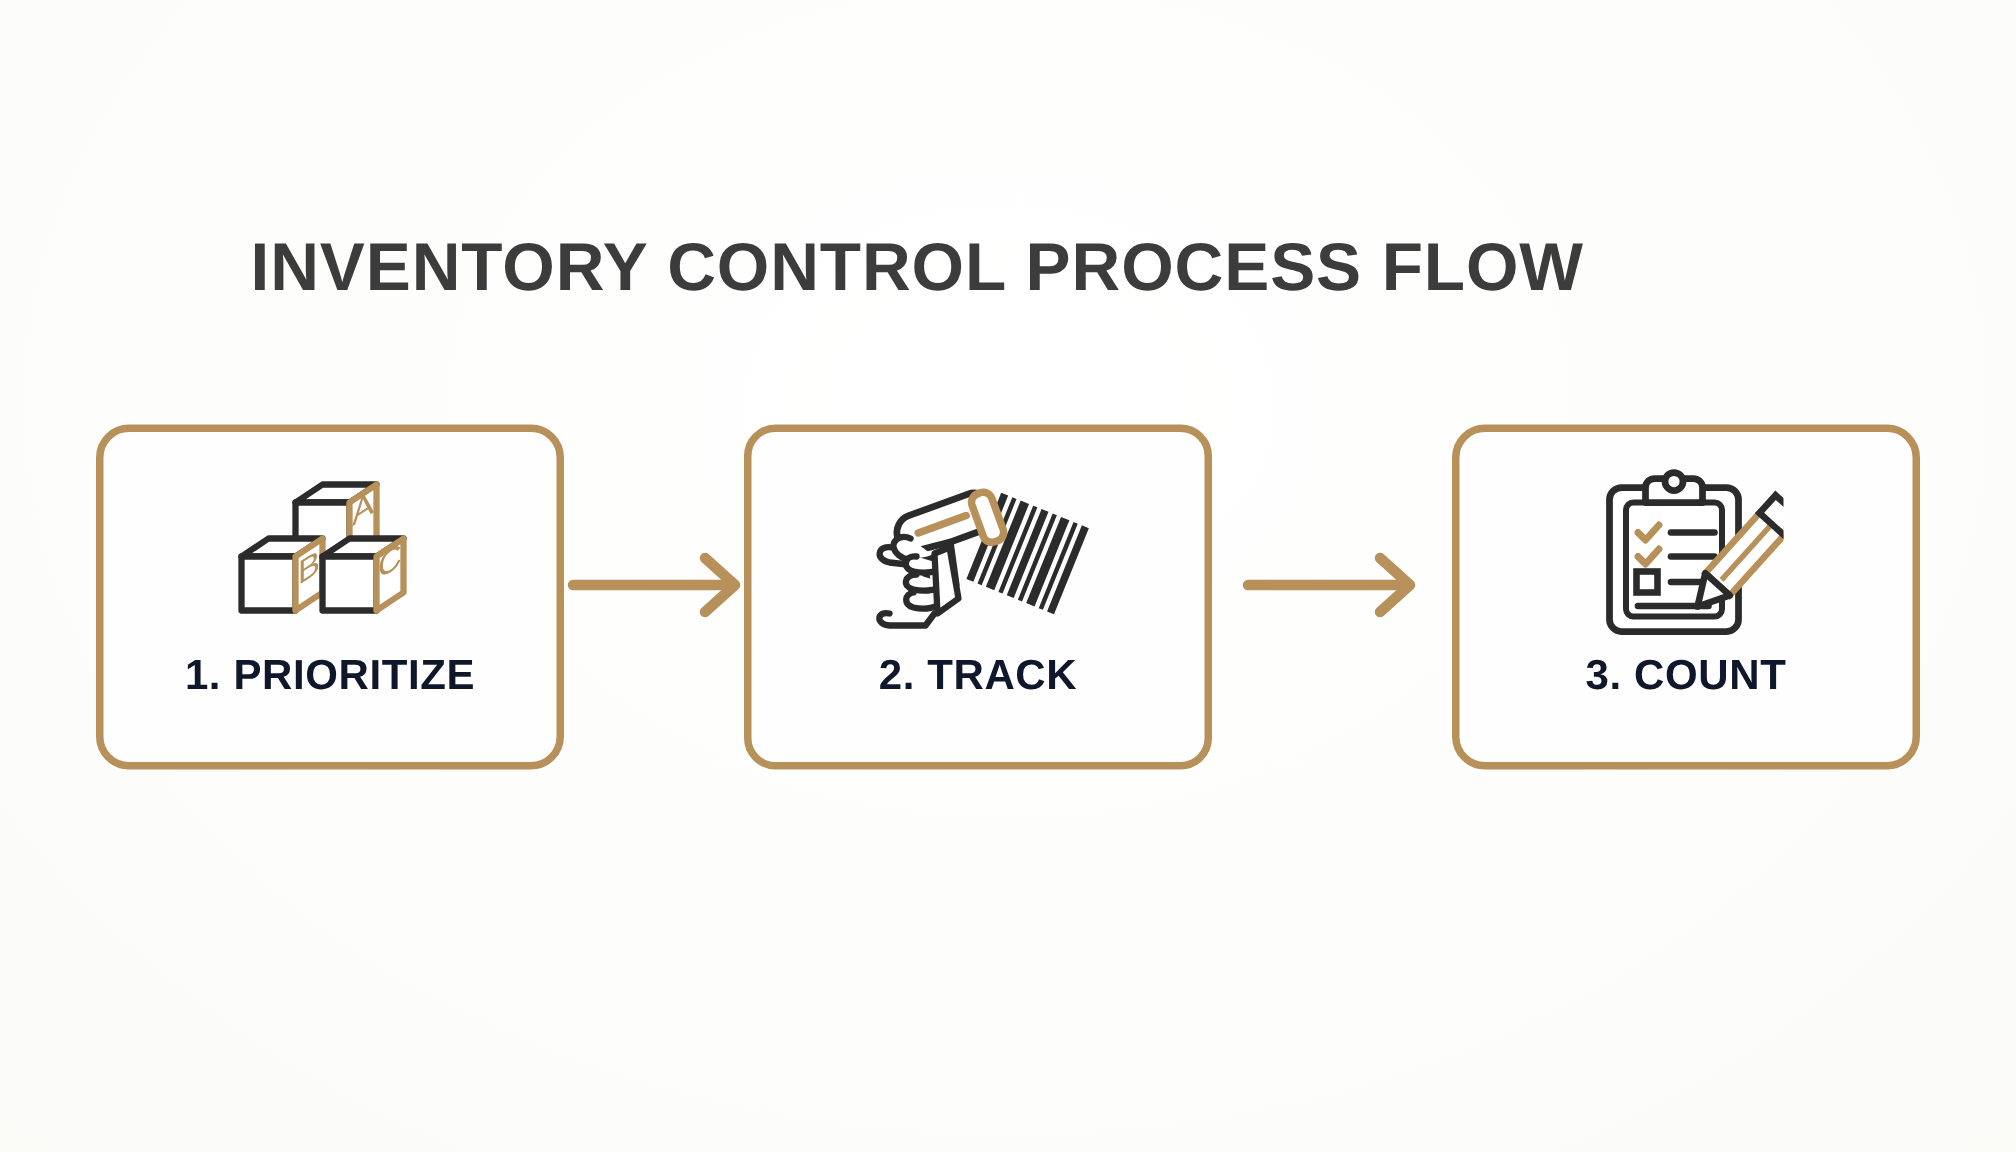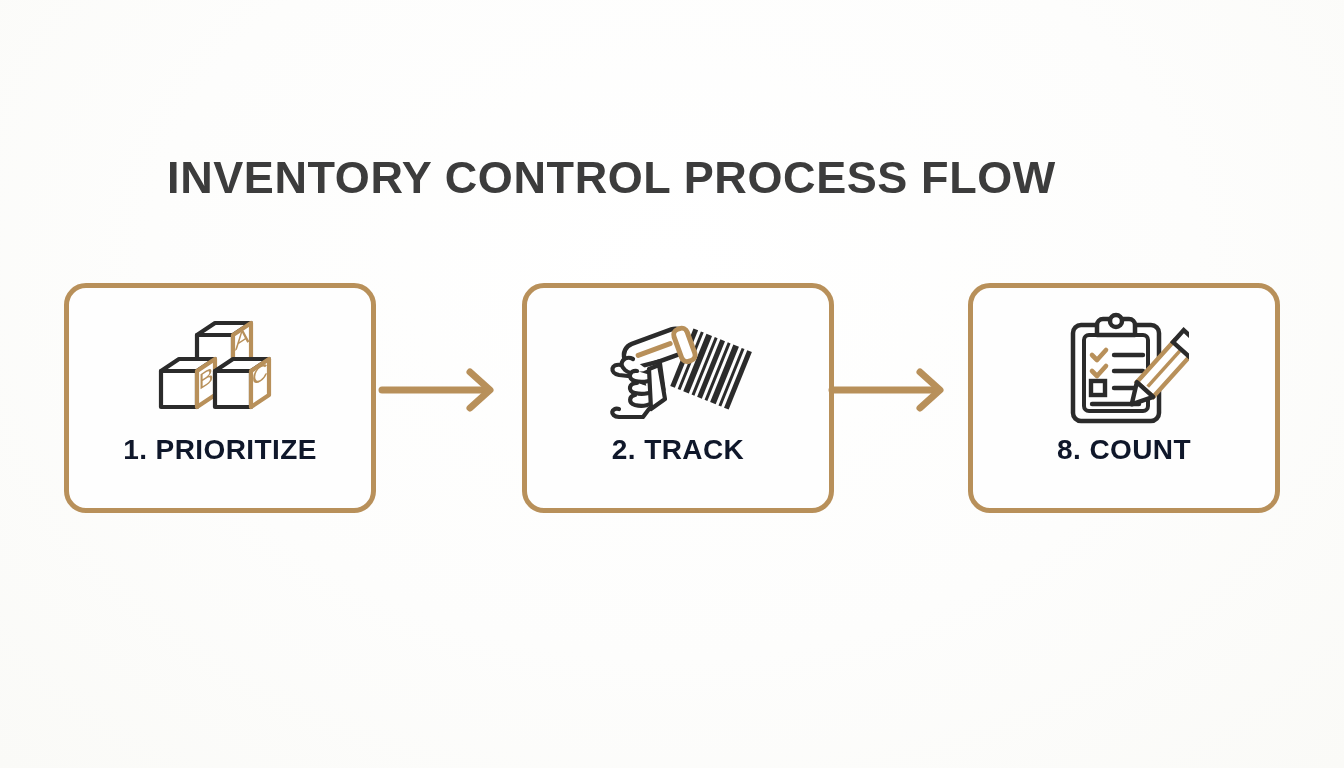--- a/index.html
+++ b/index.html
@@ -39,21 +39,21 @@
     position: absolute;
     top: 283px;
     width: 312px;
     height: 230px;
     border: 5px solid #b8905a;
     border-radius: 22px;
     background: #fefefe;
     box-sizing: border-box;
   }
   #card-1 { left: 64px; }
-  #card-2 { left: 522px; }
+  #card-2 { left: 496px; border-radius: 21px; }
   #card-3 { left: 968px; }
 
   .card-icon {
     position: absolute;
     left: 0;
     top: 22px;
     width: 100%;
     height: 118px;
     display: flex;
     align-items: center;
@@ -194,16 +194,16 @@
 
           <rect x="86" y="26" width="22" height="56" fill="#ffffff" stroke="#b8905a" stroke-width="4.4"></rect>
           <line x1="97" y1="30" x2="97" y2="78" stroke="#b8905a" stroke-width="3.6"></line>
 
           <rect x="86" y="12" width="22" height="16" fill="#ffffff" stroke="#2b2b2b" stroke-width="4.4"></rect>
 
           <path d="M86 82 L97 102 L108 82 Z" fill="#ffffff" stroke="#2b2b2b" stroke-width="4.4" stroke-linejoin="round"></path>
         </g>
       </svg>
     </div>
-    <div class="card-label">8. COUNT</div>
+    <div class="card-label">3. COUNT</div>
   </div>
 
 </div>
 
 </body></html>

